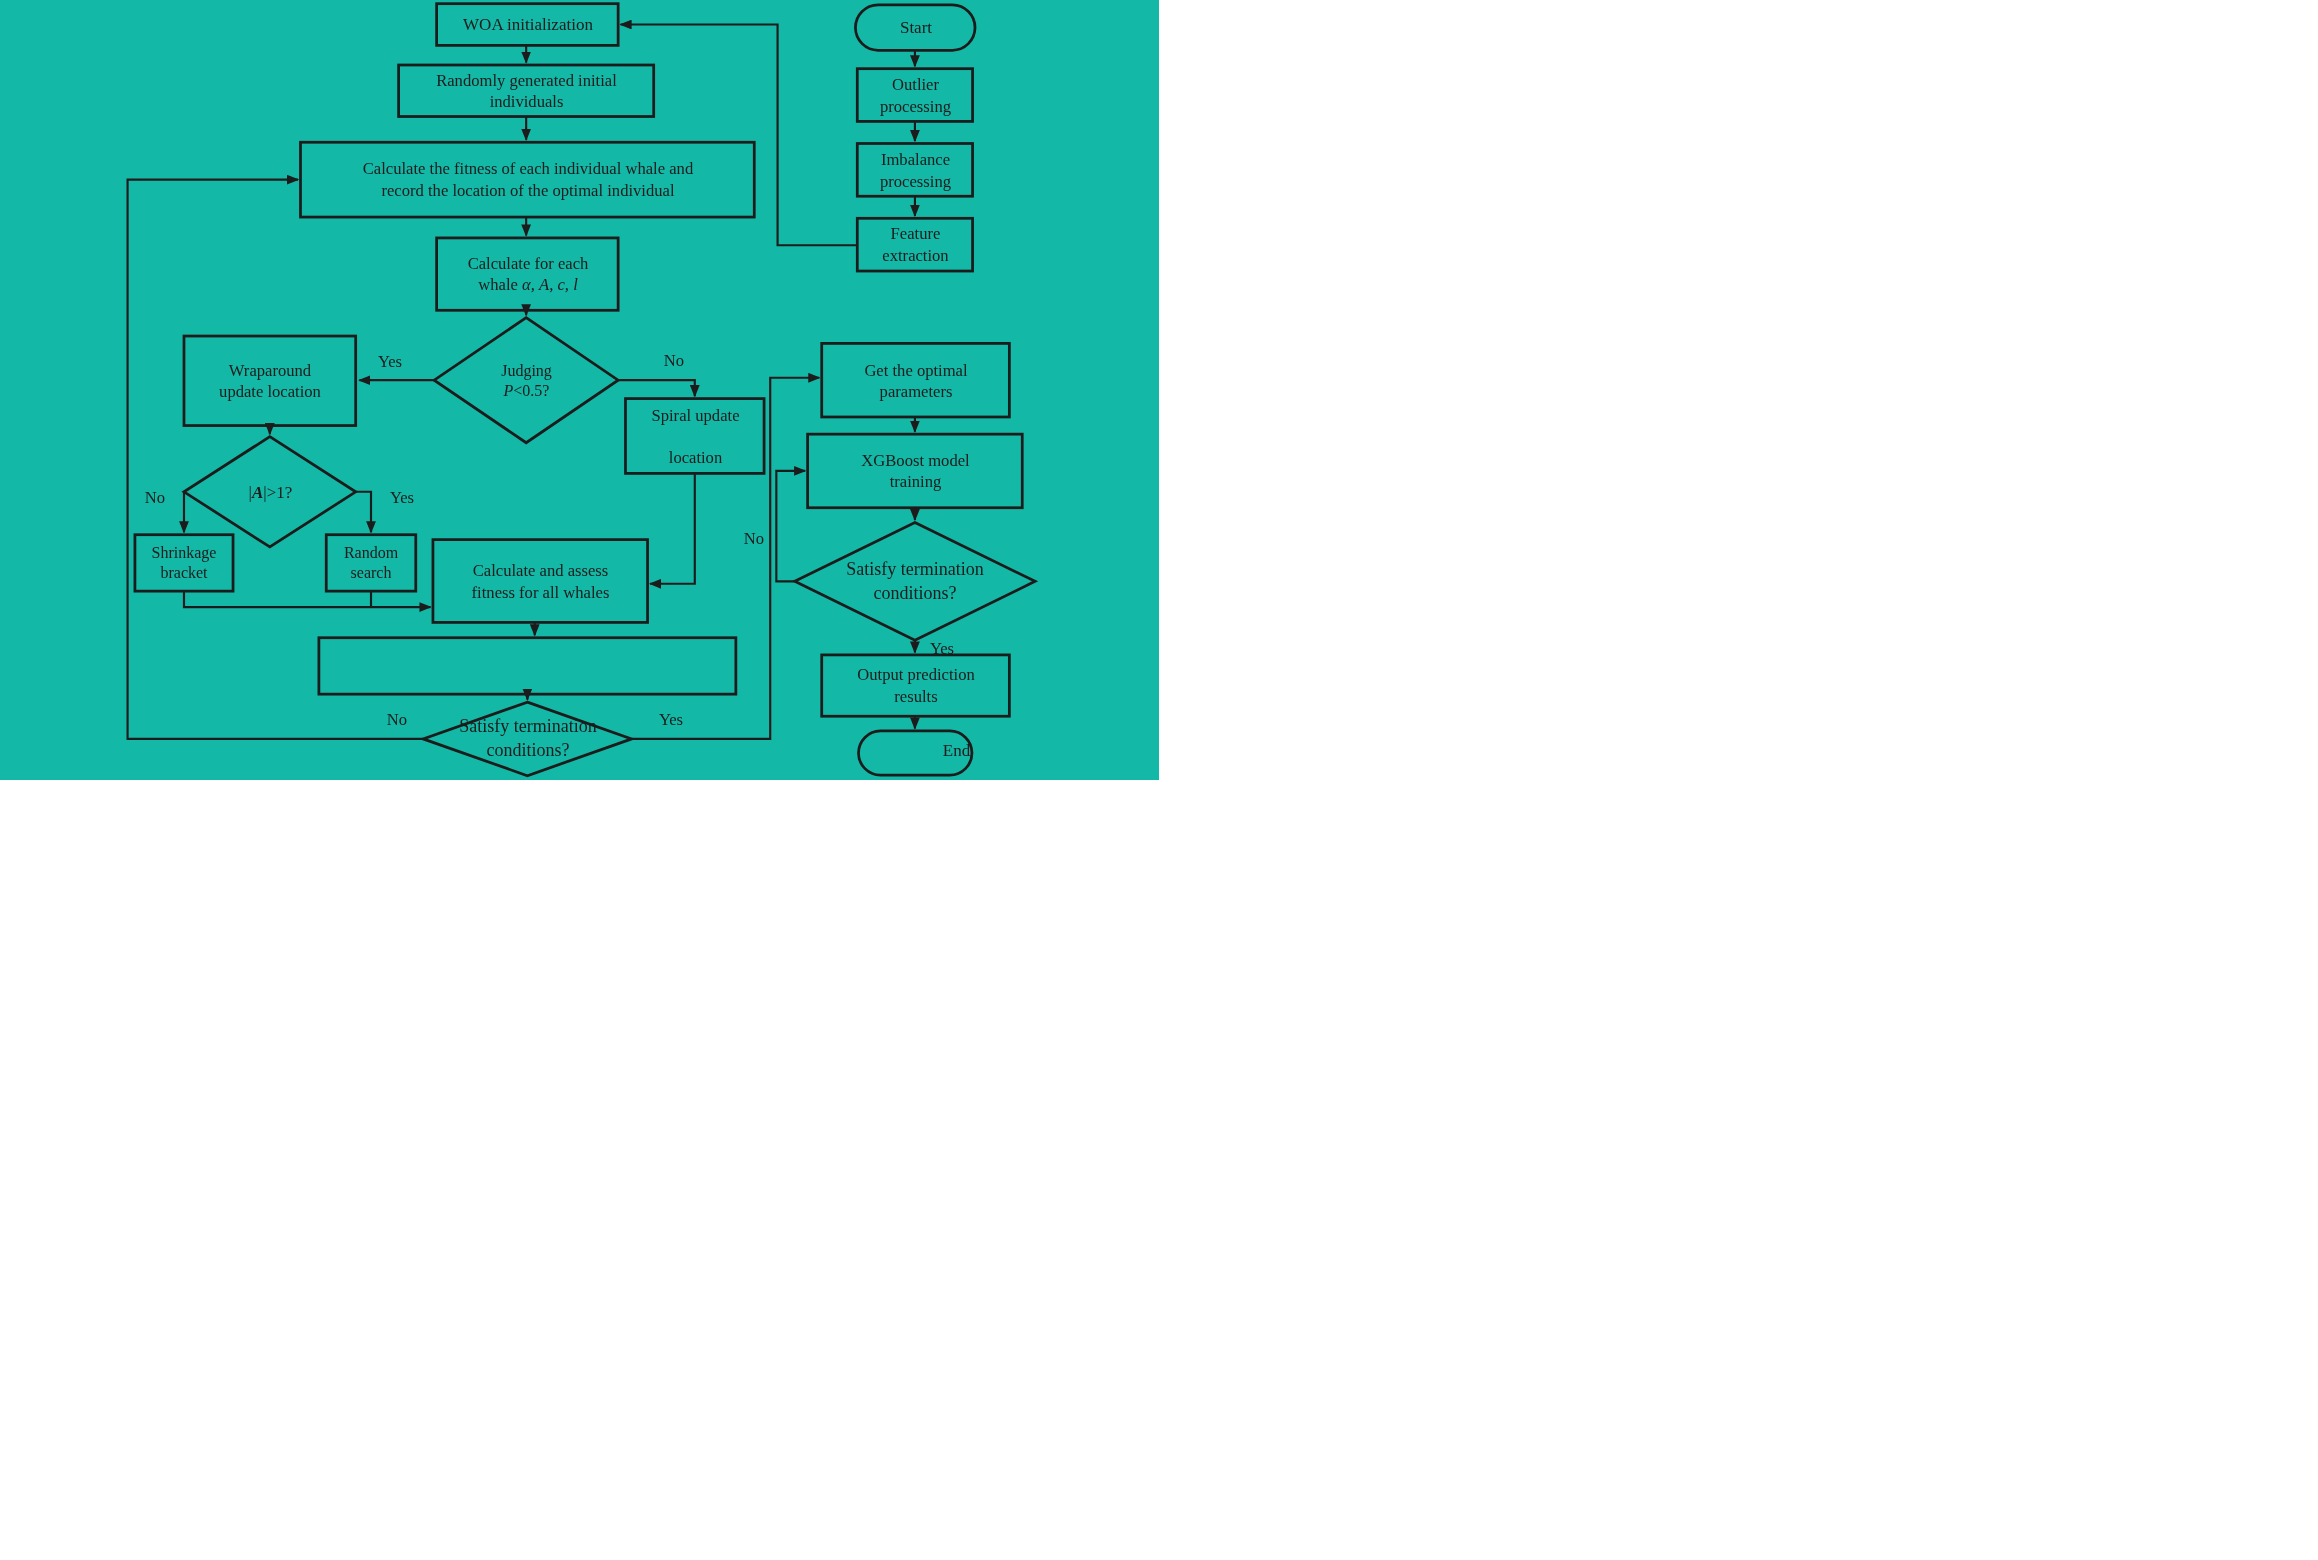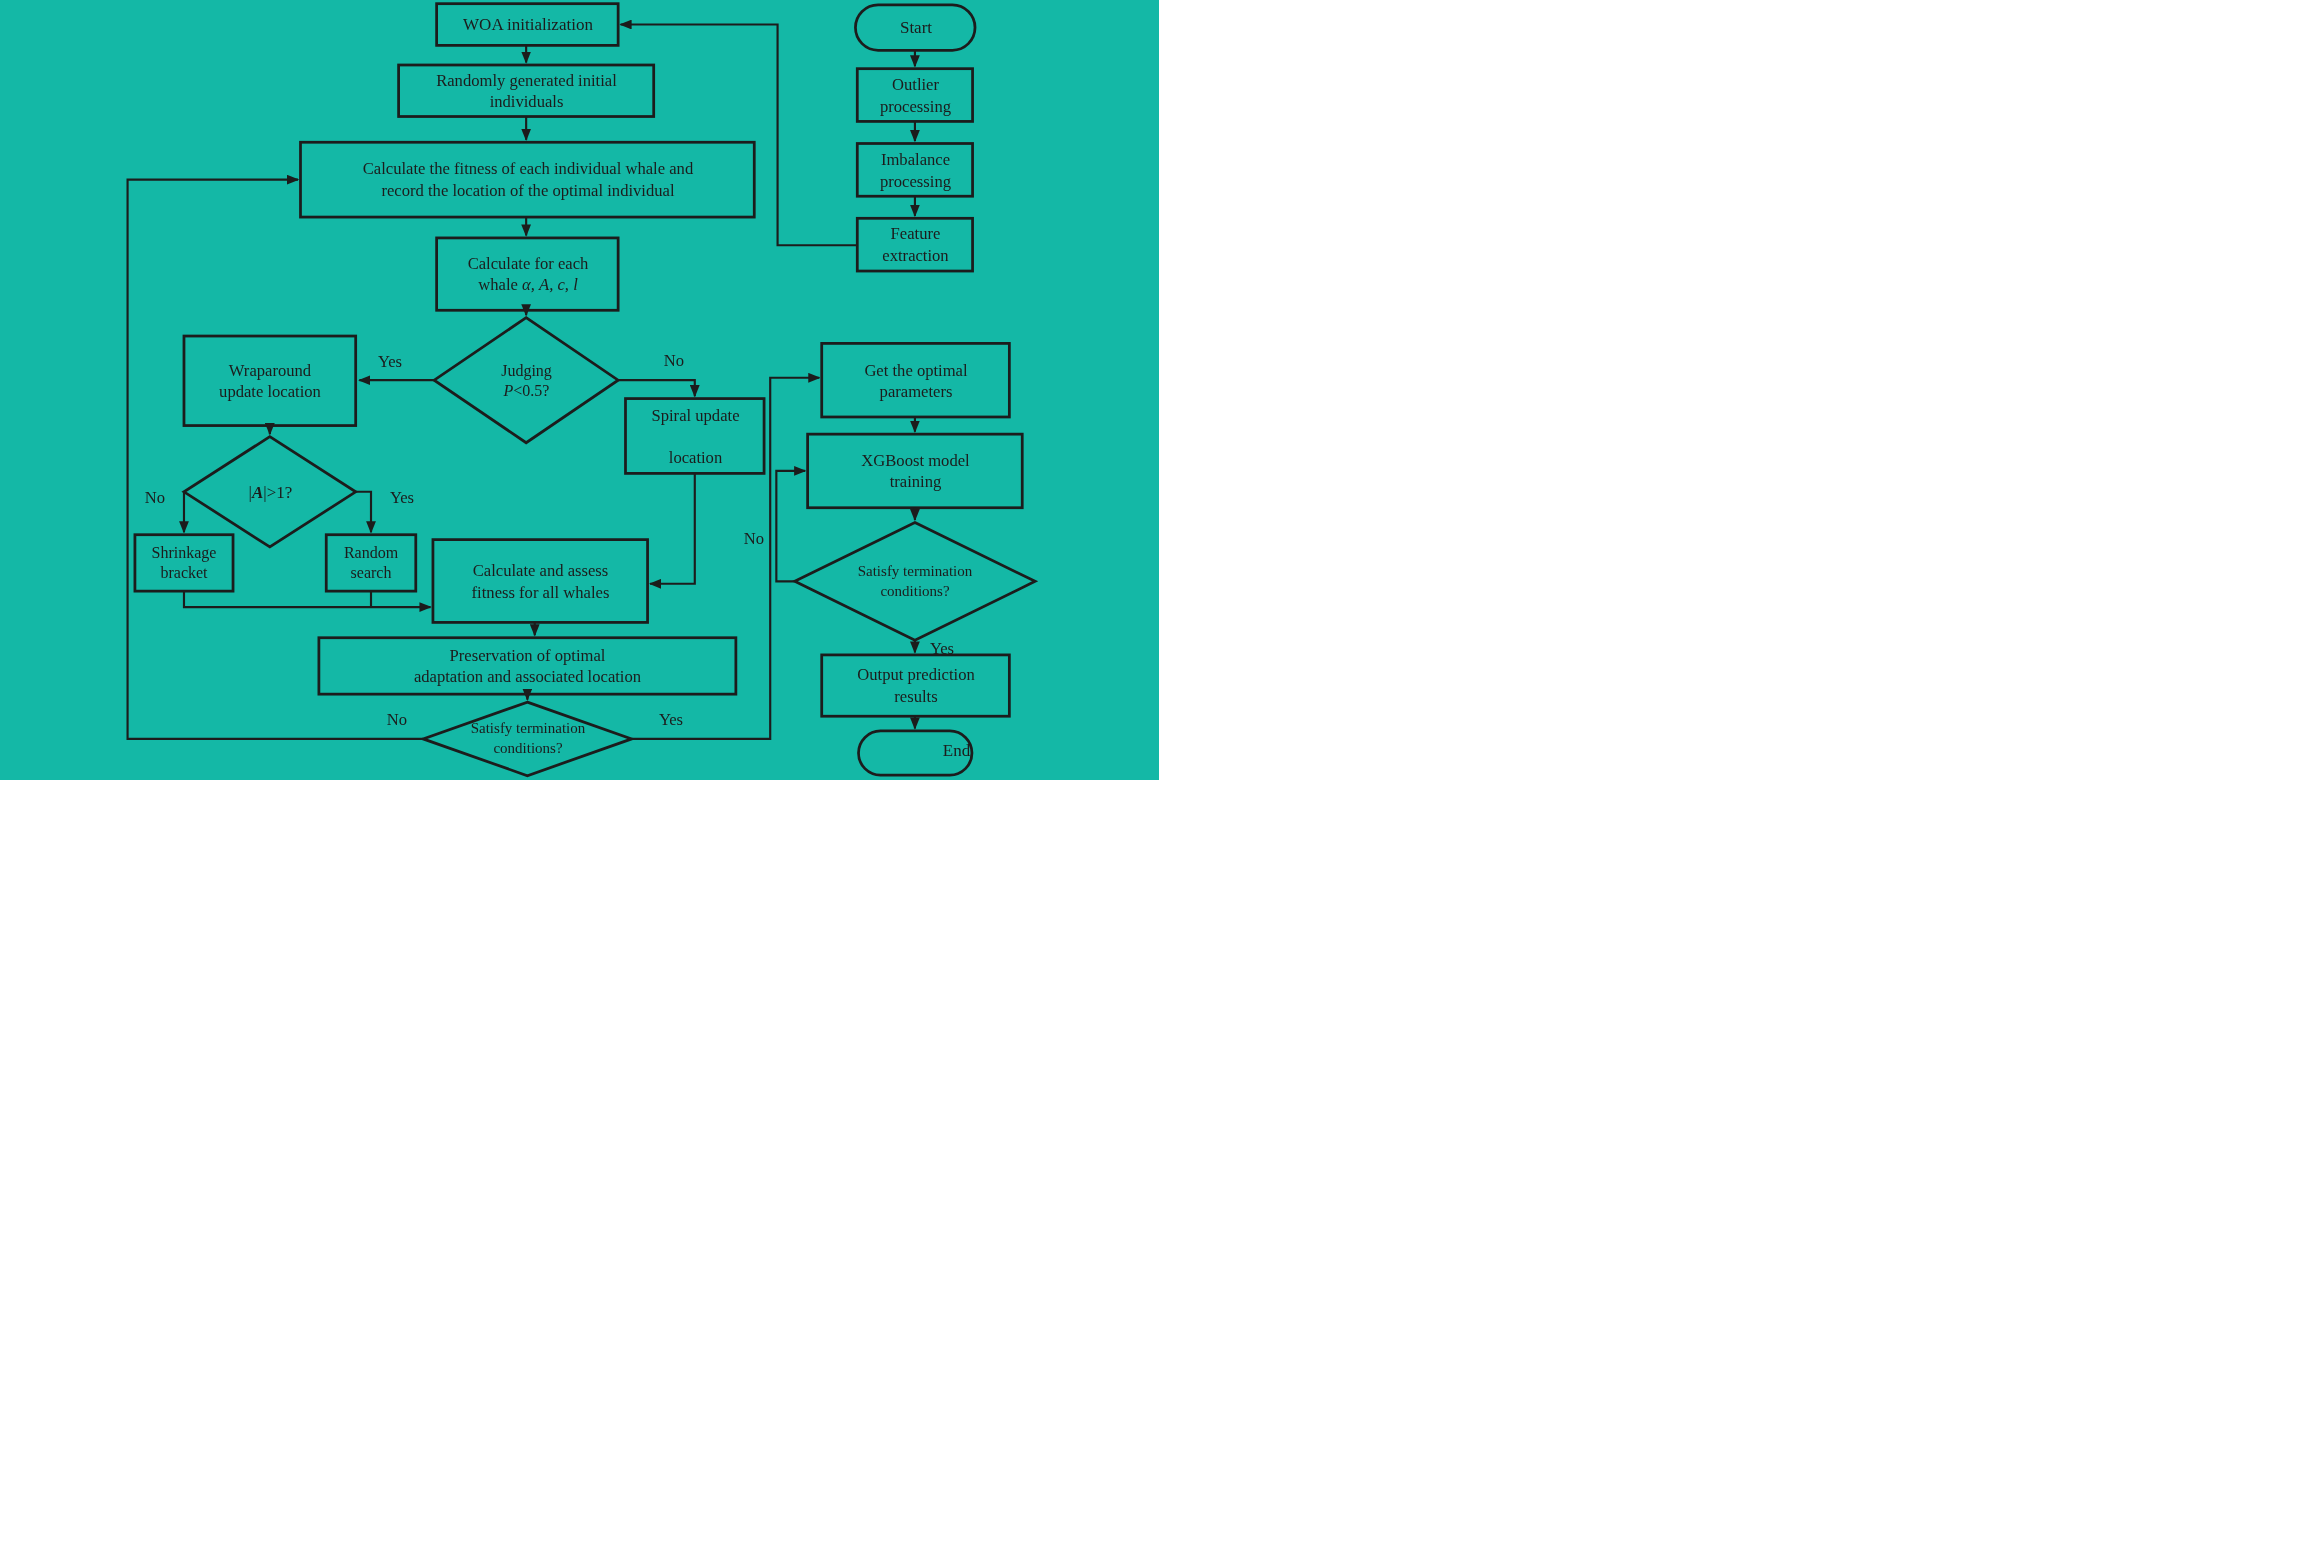--- a/index.html
+++ b/index.html
@@ -1,21 +1,21 @@
 <!DOCTYPE html>
 <html style="font-size:9.8px"><head>
 <meta charset="utf-8">
 <style>
   html,body{margin:0;padding:0;background:#ffffff;}
   .canvas{position:relative;width:1159px;height:780px;background:#14b8a6;overflow:hidden;
           font-family:"Liberation Serif","DejaVu Serif",serif;color:#1c1c1c;}
   svg.wires{position:absolute;left:0;top:0;width:1159px;height:780px;}
   .node-label{position:absolute;display:flex;flex-direction:column;align-items:center;
               justify-content:center;text-align:center;line-height:1.28;pointer-events:none;}
-  .f27{font-size:16.6px;} .f26{font-size:16px;} .f25{font-size:15px;} .f28{font-size:17px;}
+  .f27{font-size:16.6px;} .f26{font-size:16px;} .f25{font-size:18px;} .f28{font-size:17px;}
   .edge-label{position:absolute;transform:translate(-50%,-50%);font-size:16.6px;white-space:nowrap;}
   .it{font-style:italic;}
   .bit{font-style:italic;font-weight:bold;}
   .row{white-space:pre;}
 </style>
 </head>
 <body>
 
 <div class="canvas">
 
@@ -130,24 +130,20 @@
   <div class="node-label f27" style="left:626px;top:399px;width:139px;height:75px;gap:21px;">
     <div class="row">Spiral update</div>
     <div class="row">location</div>
   </div>
 
   <div class="node-label f27" style="left:433px;top:540px;width:215px;height:83px;">
     <div class="row">Calculate and assess</div>
     <div class="row">fitness for all whales</div>
   </div>
 
-  <div class="node-label f27" style="left:319px;top:638px;width:417px;height:56px;">
-    <div class="row">Preservation of optimal</div>
-    <div class="row">adaptation and associated location</div>
-  </div>
 
   <div class="node-label f25" style="left:442px;top:705px;width:172px;height:67px;">
     <div class="row">Satisfy termination</div>
     <div class="row">conditions?</div>
   </div>
 
   <div class="node-label f28" style="left:856px;top:4.9px;width:120px;height:45px;">
     <div class="row">Start</div>
   </div>
 

